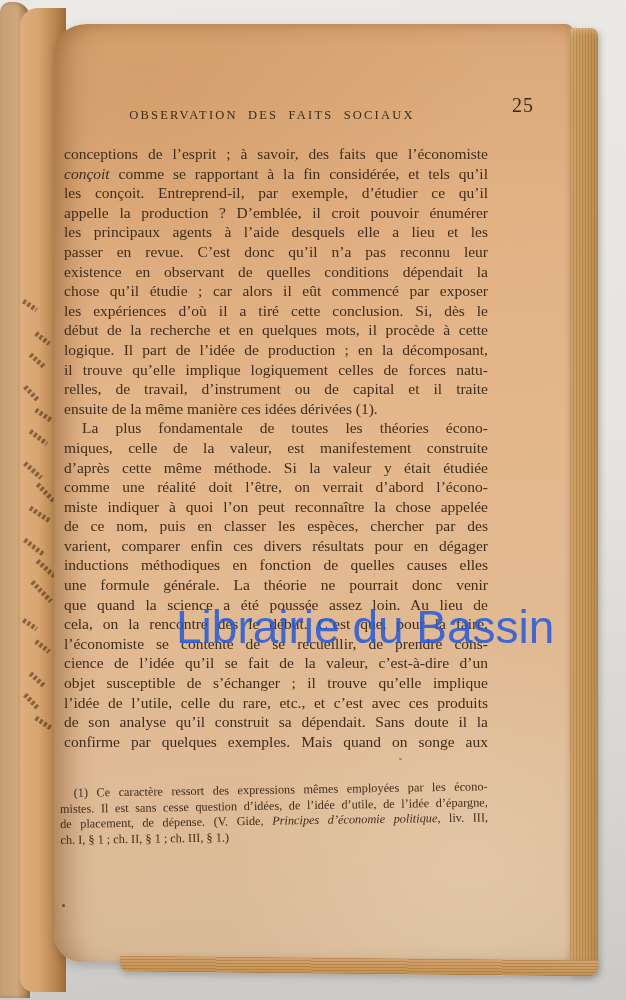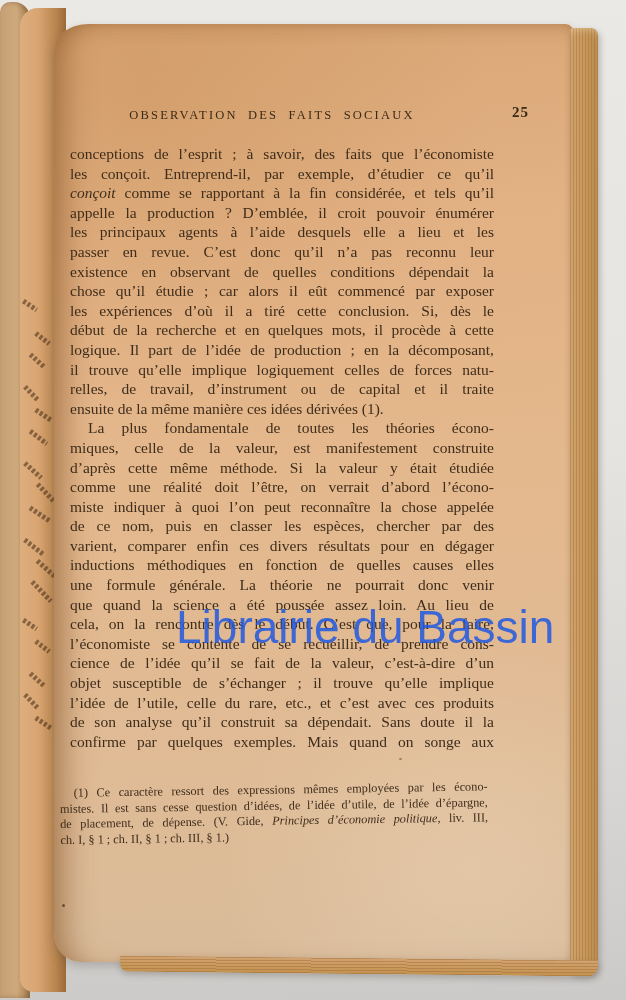--- a/index.html
+++ b/index.html
@@ -78,25 +78,25 @@
     position: absolute; left: 6px; top: 0; width: 424px;
     color: #3f2d1b;
   }
 
   .running-header {
     position: absolute; top: 84px; left: 0; width: 424px;
     font-size: 12.5px; letter-spacing: 2.2px; word-spacing: 5px;
     text-align: center; color: #3a2a18;
   }
   .page-number {
-    position: absolute; top: 80px; left: 452px;
-    font-size: 15px; letter-spacing: 1px; color: #3a2a18; font-weight: bold;
-  }
-
-  .body-text { position: absolute; top: 120px; left: 10px; width: 424px; }
+    position: absolute; top: 70px; left: 452px;
+    font-size: 20px; letter-spacing: 1px; color: #3a2a18;
+  }
+
+  .body-text { position: absolute; top: 120px; left: 4px; width: 424px; }
   .line {
     font-size: 15.5px; line-height: 19.6px; height: 19.6px;
     white-space: nowrap;
     text-align: justify; text-align-last: justify;
     color: #3f2d1b;
   }
   .line.indent { text-indent: 18px; }
   .line.no-justify { text-align: left; text-align-last: left; }
 
   .footnote {
@@ -149,22 +149,22 @@
   <div class="page">
     <div class="content">
 
       <div class="running-header">OBSERVATION DES FAITS SOCIAUX</div>
 
       <div class="page-number">25</div>
 
       <div class="body-text" id="body-text">
           <div>
             <div class="line">conceptions de l’esprit ; à savoir, des faits que l’économiste</div>
+            <div class="line"><i>conçoit</i> comme se rapportant à la fin considérée, et tels qu’il</div>
             <div class="line">les conçoit. Entreprend-il, par exemple, d’étudier ce qu’il</div>
-            <div class="line"><i>conçoit</i> comme se rapportant à la fin considérée, et tels qu’il</div>
             <div class="line">appelle la production ? D’emblée, il croit pouvoir énumérer</div>
             <div class="line">les principaux agents à l’aide desquels elle a lieu et les</div>
             <div class="line">passer en revue. C’est donc qu’il n’a pas reconnu leur</div>
             <div class="line">existence en observant de quelles conditions dépendait la</div>
             <div class="line">chose qu’il étudie ; car alors il eût commencé par exposer</div>
             <div class="line">les expériences d’où il a tiré cette conclusion. Si, dès le</div>
             <div class="line">début de la recherche et en quelques mots, il procède à cette</div>
             <div class="line">logique. Il part de l’idée de production ; en la décomposant,</div>
             <div class="line">il trouve qu’elle implique logiquement celles de forces natu-</div>
             <div class="line">relles, de travail, d’instrument ou de capital et il traite</div>

